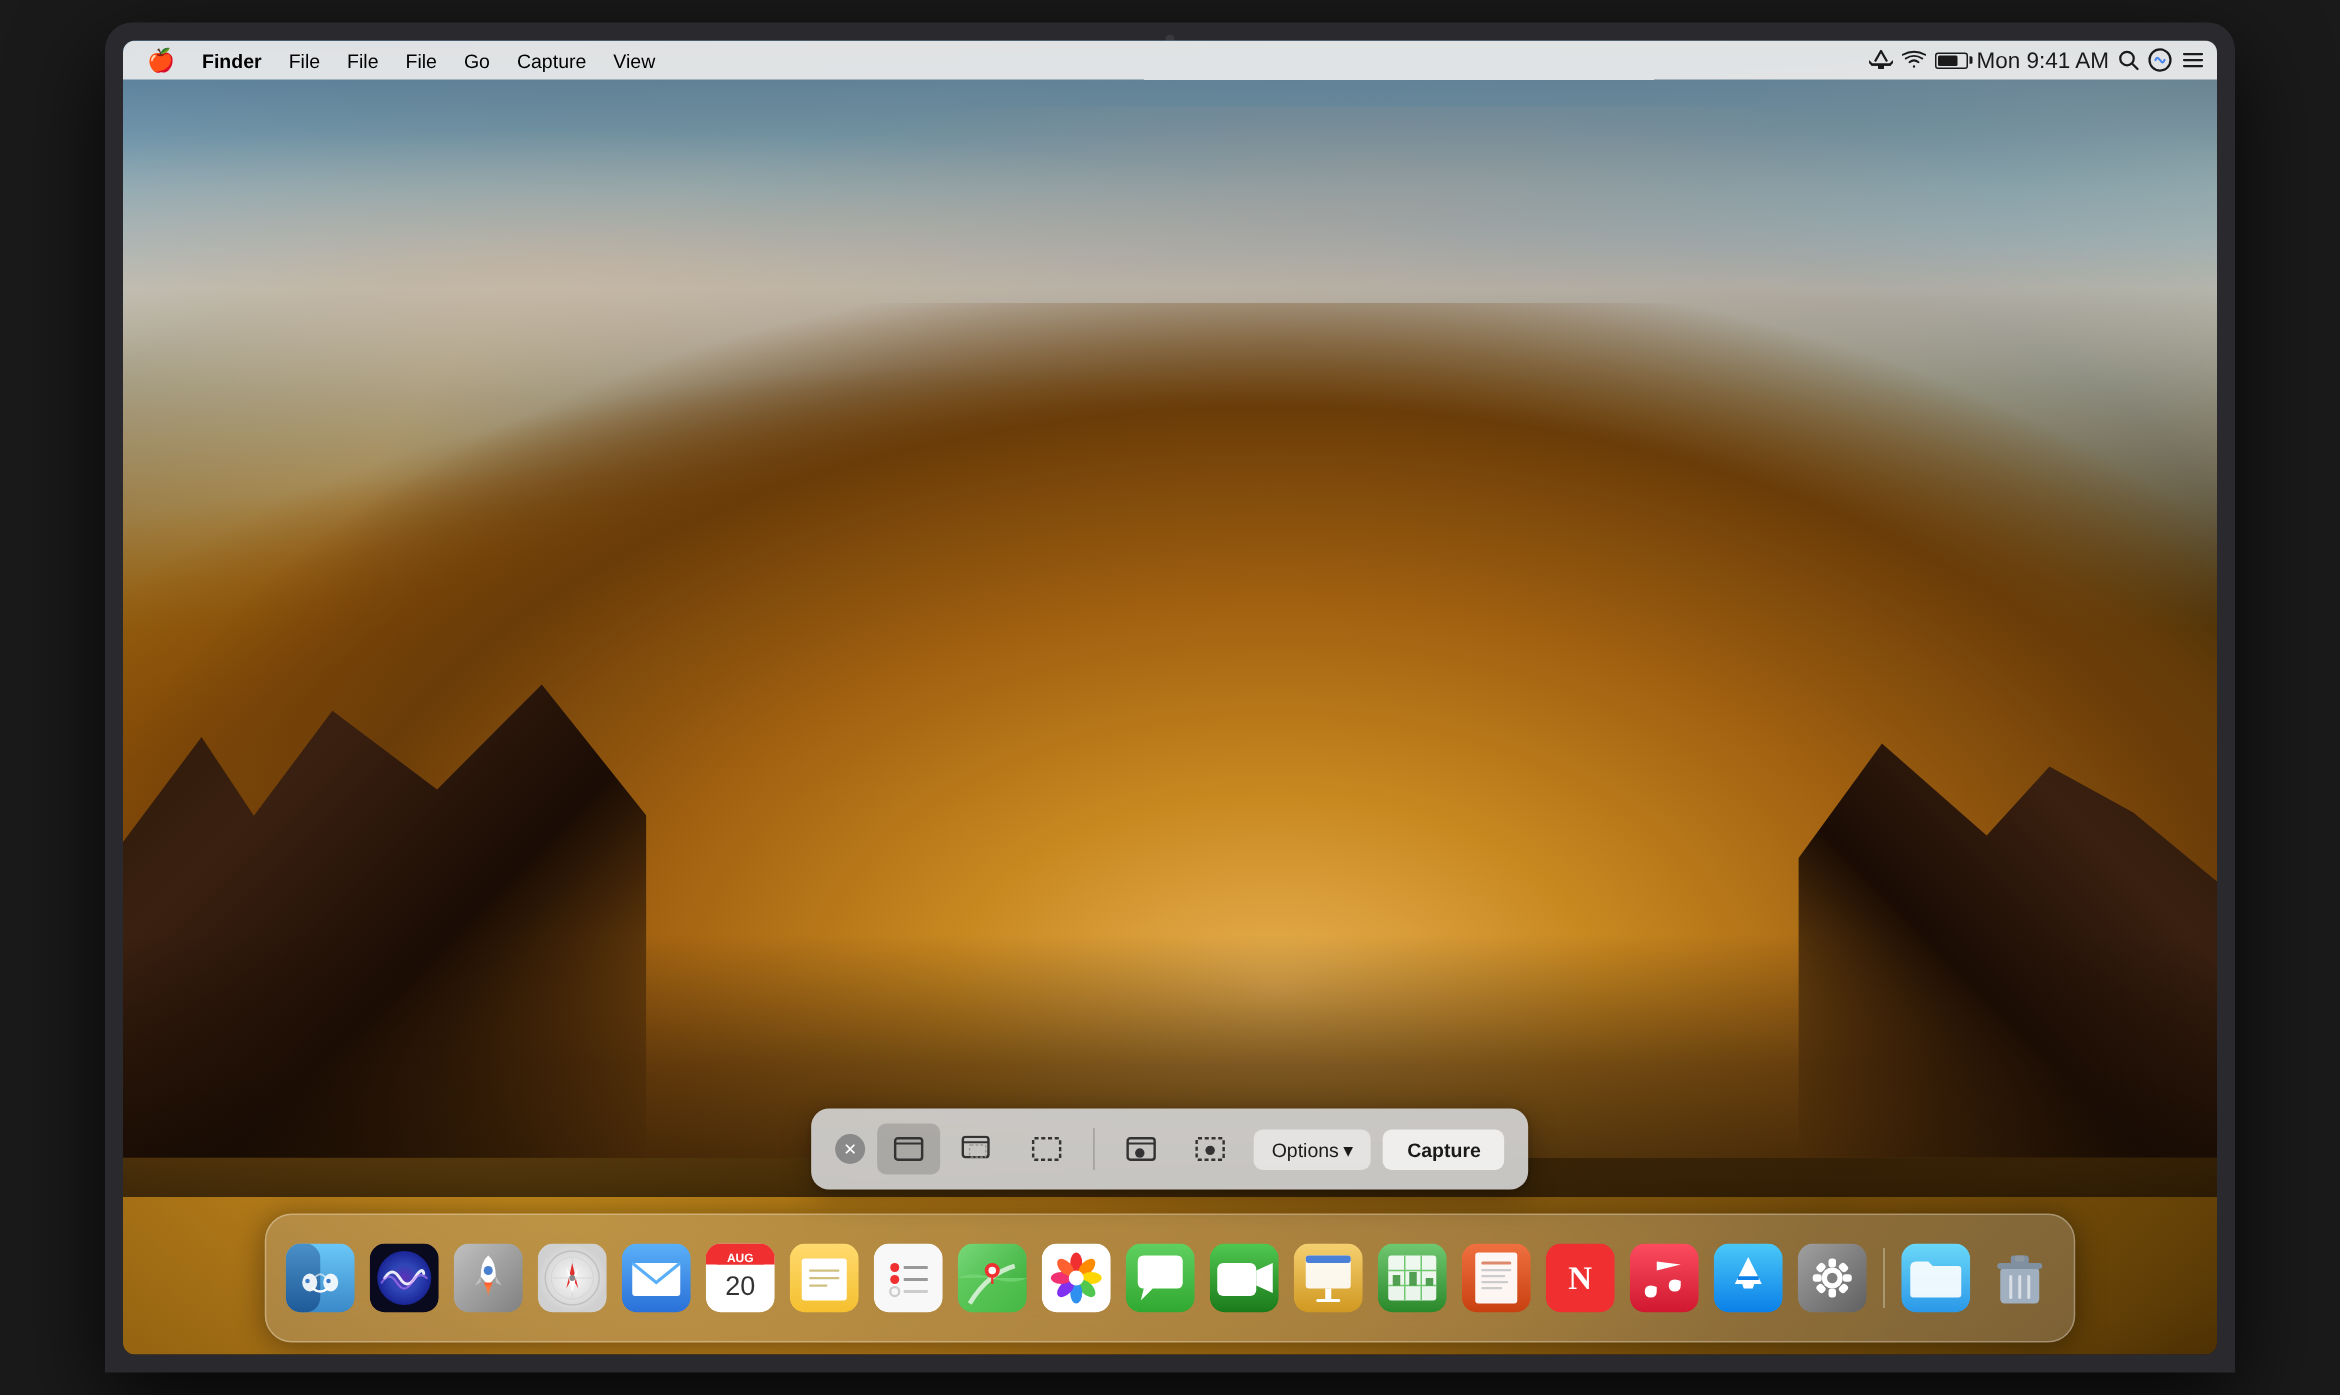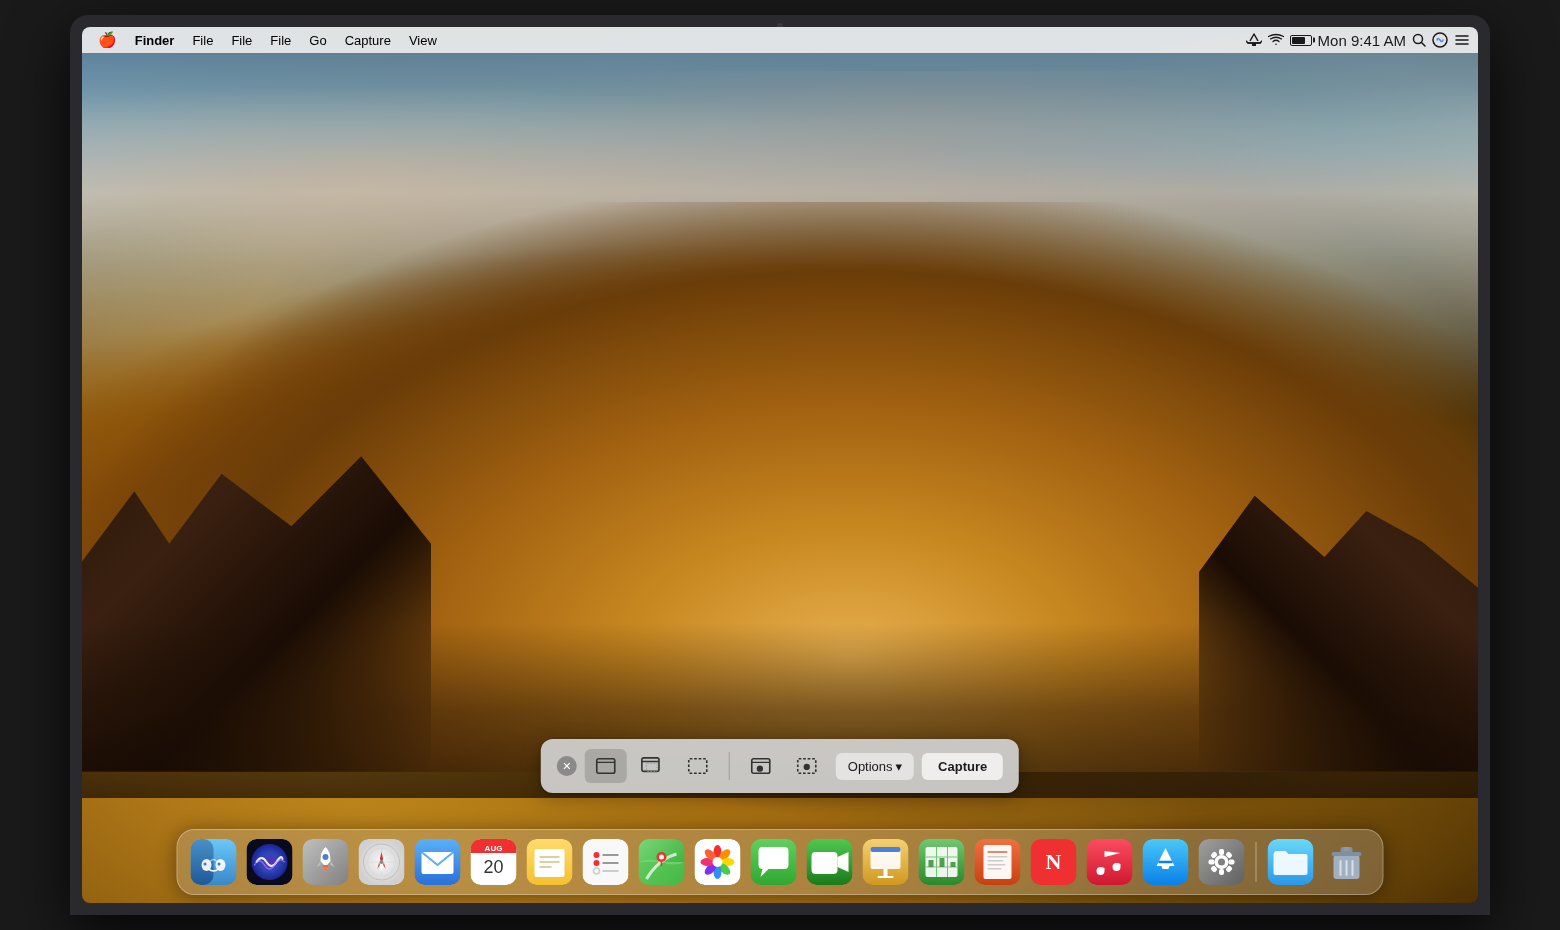--- a/index.html
+++ b/index.html
@@ -330,21 +330,21 @@
 
     
     .dock {
       position: absolute;
       bottom: 8px;
       left: 50%;
       transform: translateX(-50%);
       background: rgba(200,200,200,0.25);
       backdrop-filter: blur(20px);
       border-radius: 18px;
-      padding: 6px 10px;
+      padding: 16px 10px;
       display: flex;
       align-items: center;
       gap: 4px;
       z-index: 150;
       border: 1px solid rgba(255,255,255,0.3);
       box-shadow: 0 2px 20px rgba(0,0,0,0.4);
     }
 
     .dock-item {
       width: 52px;

